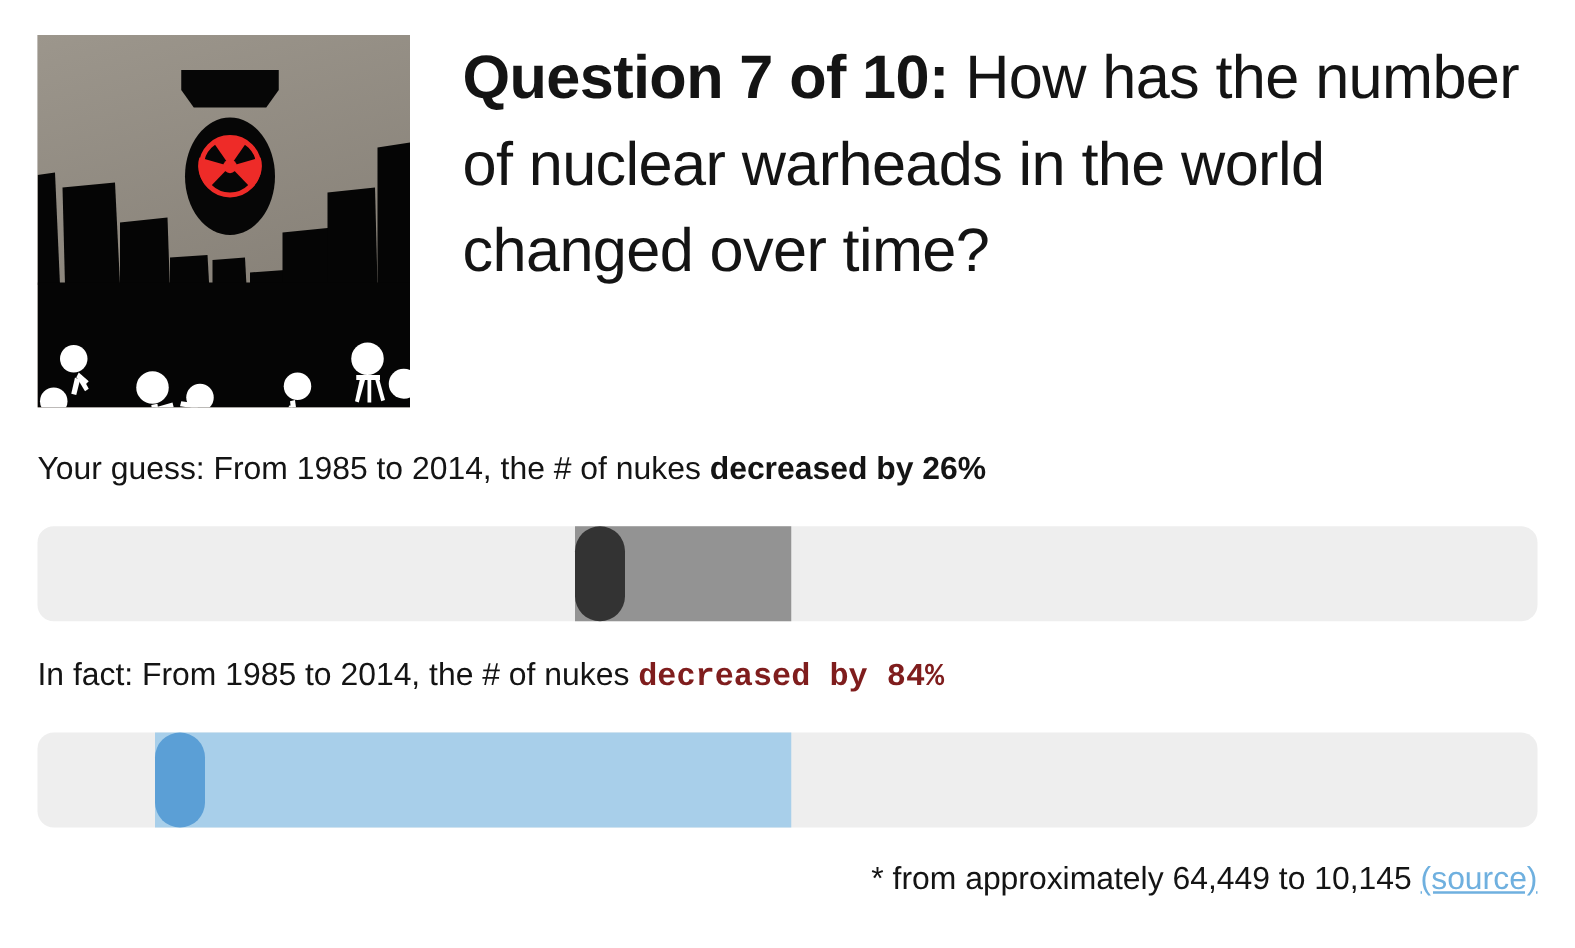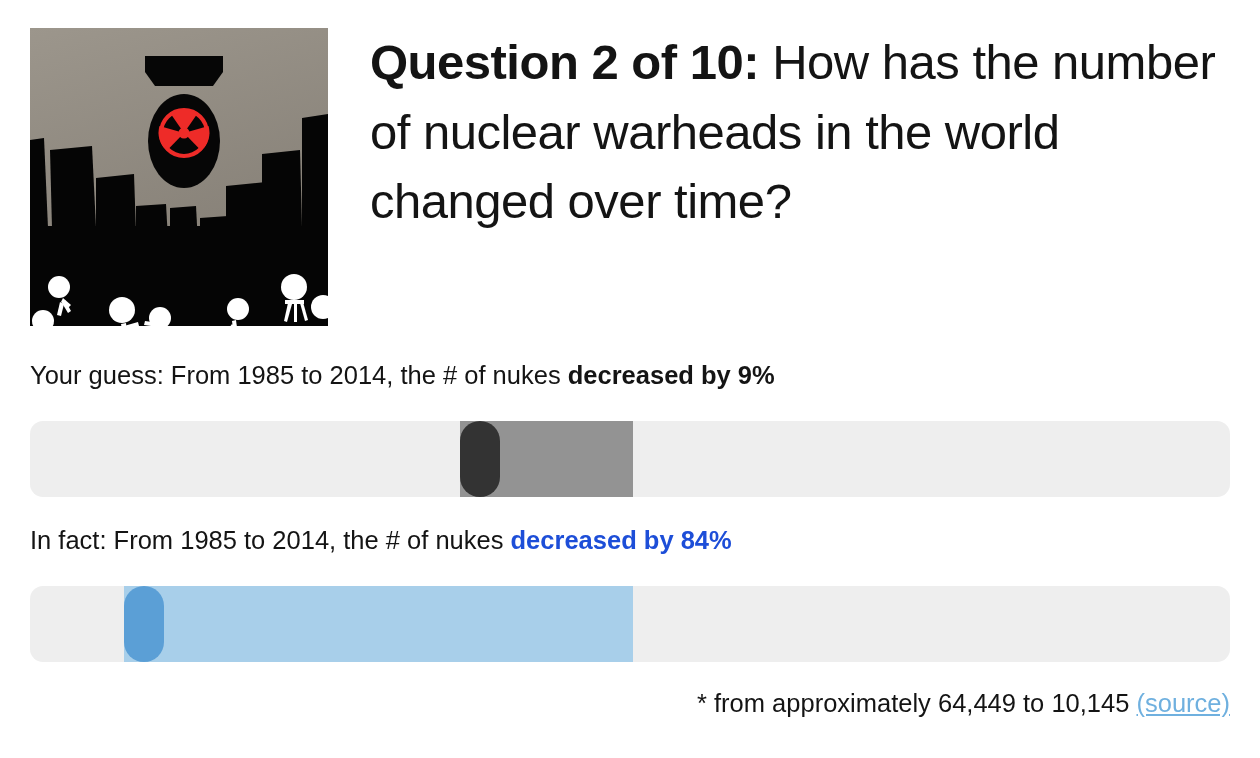--- a/index.html
+++ b/index.html
@@ -50,21 +50,21 @@
   
   .row-label {
     position: absolute;
     left: 30px;
     font-size: 25.5px;
     line-height: 1;
     color: #141414;
     white-space: nowrap;
   }
   .row-label .emph { font-weight: 700; }
-  .row-label .emph.blue { color: #1d4ed8; }
+  .row-label .emph.blue { color: #7f1d1d; font-family: Liberation Mono, monospace; }
 
   #guess-label { top: 363px; }
   #fact-label  { top: 528px; }
 
   
   .slider {
     position: absolute;
     left: 30px;
     width: 1200px;
     height: 76px;
@@ -166,26 +166,26 @@
         <path d="M255 272 l19 0 l0 4 l-19 0 z"></path>
         <path d="M258 275 l-4 18 l3 1 l5 -18 z"></path>
         <path d="M264 275 l0 19 l3 0 l0 -19 z"></path>
         <path d="M270 275 l5 18 l3 -1 l-5 -18 z"></path>
         <circle cx="293" cy="279" r="12"></circle>
       </g>
     </svg>
   </div>
 
   <div class="q-text">
-    <span class="q-label">Question 2 of 10:</span><span> How has the number of nuclear warheads in the world changed over time?</span>
+    <span class="q-label">Question 7 of 10:</span><span> How has the number of nuclear warheads in the world changed over time?</span>
   </div>
 </div>
 
 <div class="row-label" id="guess-label">
-  <span>Your guess: From 1985 to 2014, the # of nukes </span><span class="emph">decreased by 9%</span>
+  <span>Your guess: From 1985 to 2014, the # of nukes </span><span class="emph">decreased by 26%</span>
 </div>
 
 <div class="slider" id="guess-slider">
   <div class="slider-fill"></div>
   <div class="slider-handle"></div>
 </div>
 
 <div class="row-label" id="fact-label">
   <span>In fact: From 1985 to 2014, the # of nukes </span><span class="emph blue">decreased by 84%</span>
 </div>

